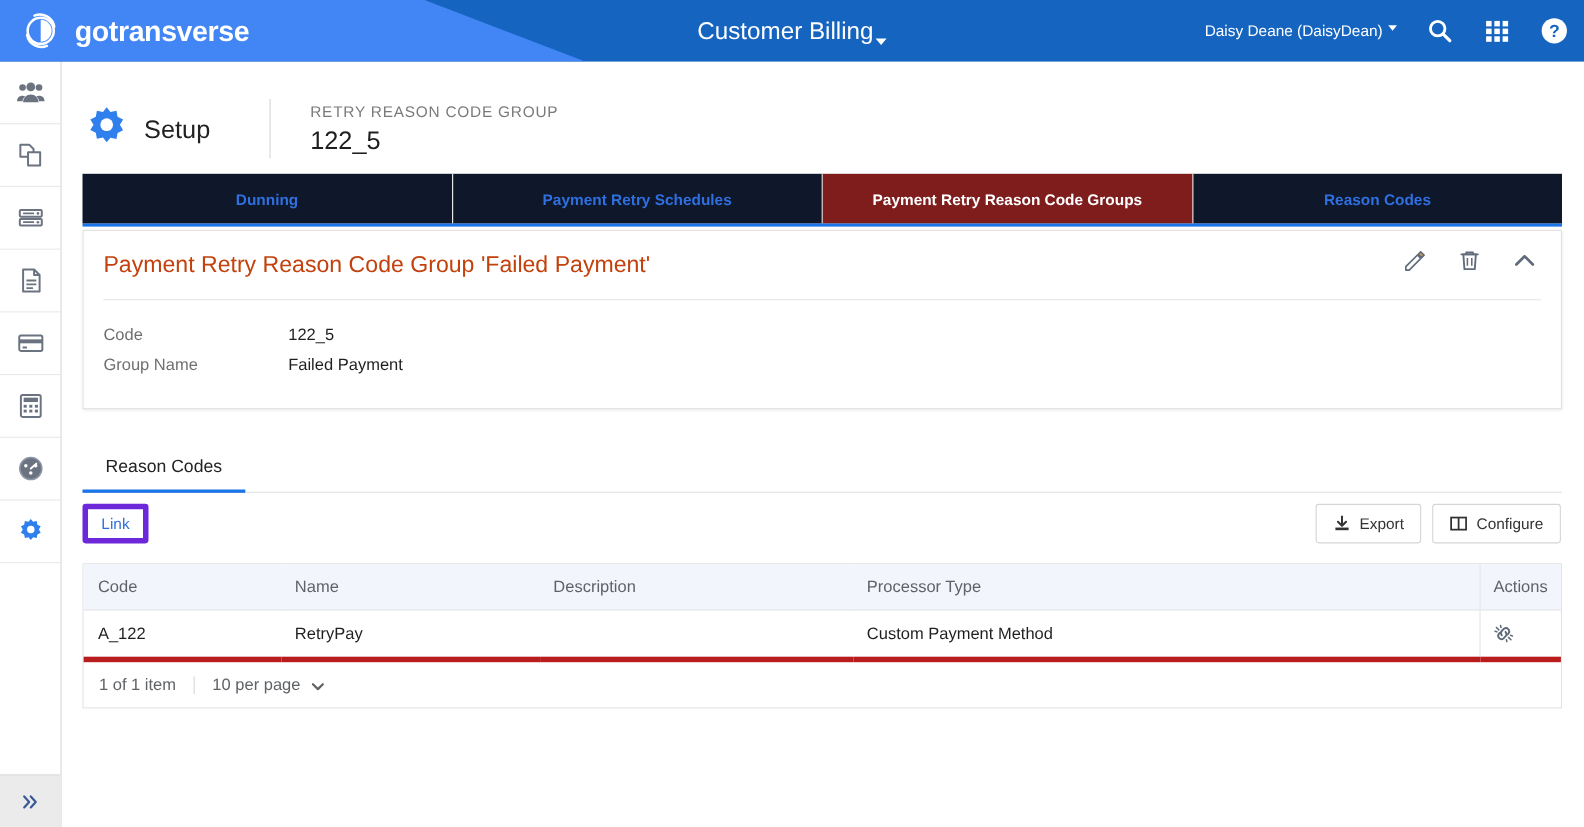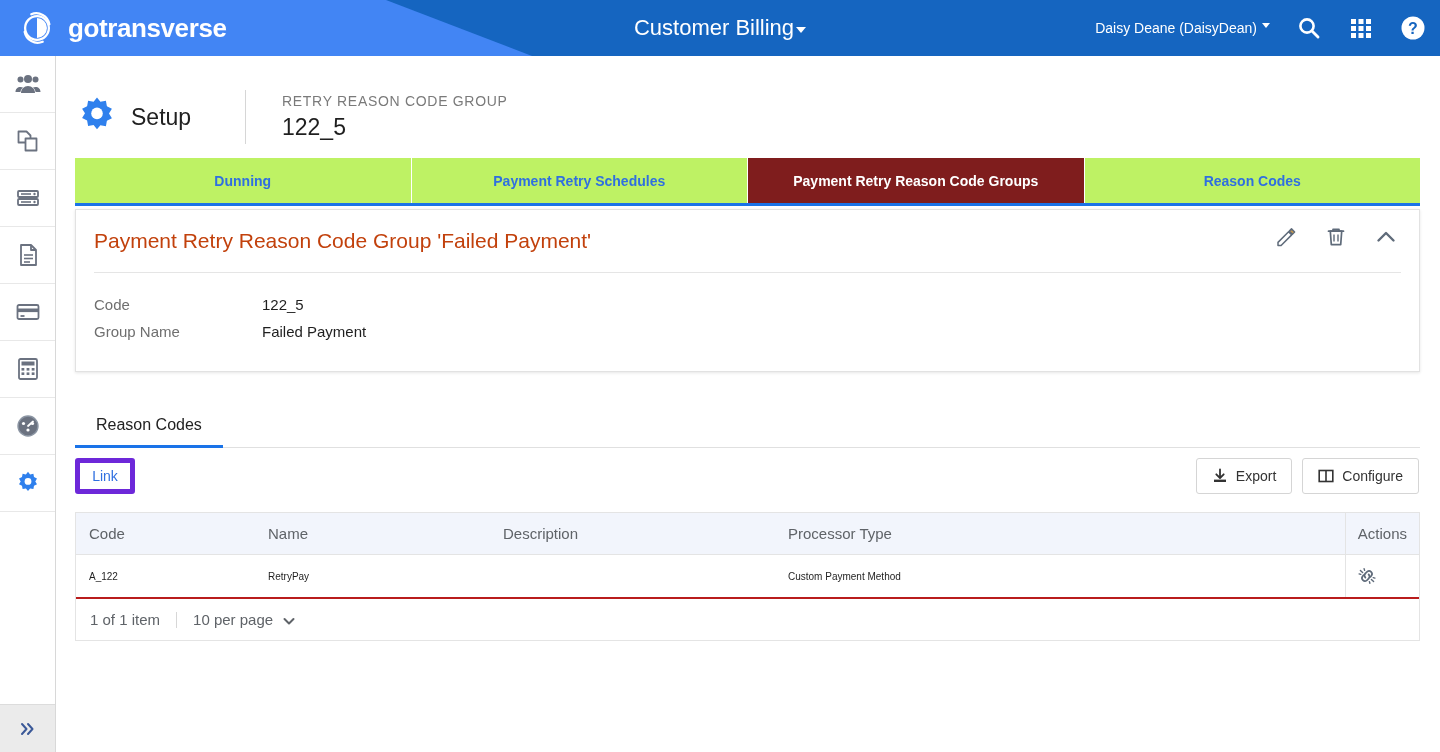--- a/index.html
+++ b/index.html
@@ -34,21 +34,21 @@
   .logo-text {
     color: #ffffff; font-size: 26px; font-weight: bold;
     letter-spacing: -0.4px; line-height: 1;
   }
   .app-title {
     position: absolute; left: 0; top: 0; width: 1440px; height: 56px;
     display: flex; align-items: center; justify-content: center;
     pointer-events: none;
   }
   .app-title-inner {
-    display: flex; align-items: center; gap: 2px;
+    display: flex; align-items: flex-end; gap: 2px;
     color: #ffffff; font-size: 22px; pointer-events: auto; cursor: pointer;
   }
   .caret-down {
     width: 0; height: 0; margin-top: 4px;
     border-left: 5px solid transparent;
     border-right: 5px solid transparent;
     border-top: 6px solid #ffffff;
   }
   .topbar-right {
     position: absolute; right: 14px; top: 0; height: 56px;
@@ -120,21 +120,21 @@
   
   .tabstrip {
     position: absolute; left: 19px; top: 102px;
     width: 1345px; height: 48px;
     display: flex;
     border-bottom: 3px solid #1a73e8;
   }
   .tab {
     flex: 1 1 0;
     display: flex; align-items: center; justify-content: center;
-    background: #bef264;
+    background: #0f172a;
     color: #2f6fe0;
     font-size: 14px; font-weight: bold;
     border-right: 1px solid #ffffff;
     cursor: pointer;
   }
   .tab:last-child { border-right: none; }
   .tab.active { background: #7f1d1d; color: #ffffff; }
 
   
   .card {
@@ -220,23 +220,23 @@
   table { width: 100%; border-collapse: collapse; }
   thead th {
     background: #f2f5fc;
     color: #5f6368;
     font-size: 15px; font-weight: normal;
     text-align: left;
     padding: 12px 12px;
     border-bottom: 1px solid #e4e4e4;
   }
   tbody td {
-    font-size: 10px; color: #1f1f1f;
+    font-size: 15px; color: #1f1f1f;
     padding: 12px 12px;
-    border-bottom: 2px solid #b91c1c;
+    border-bottom: 5px solid #b91c1c;
   }
   th.col-code, td.col-code { width: 180px; padding-left: 13px; }
   th.col-name, td.col-name { width: 235px; }
   th.col-desc, td.col-desc { width: 285px; }
   th.col-proc, td.col-proc { width: auto; }
   th.col-act, td.col-act {
     width: 72px; text-align: center;
     border-left: 1px solid #e4e4e4;
   }
   td.col-act svg { width: 18px; height: 18px; display: block; cursor: pointer; }

